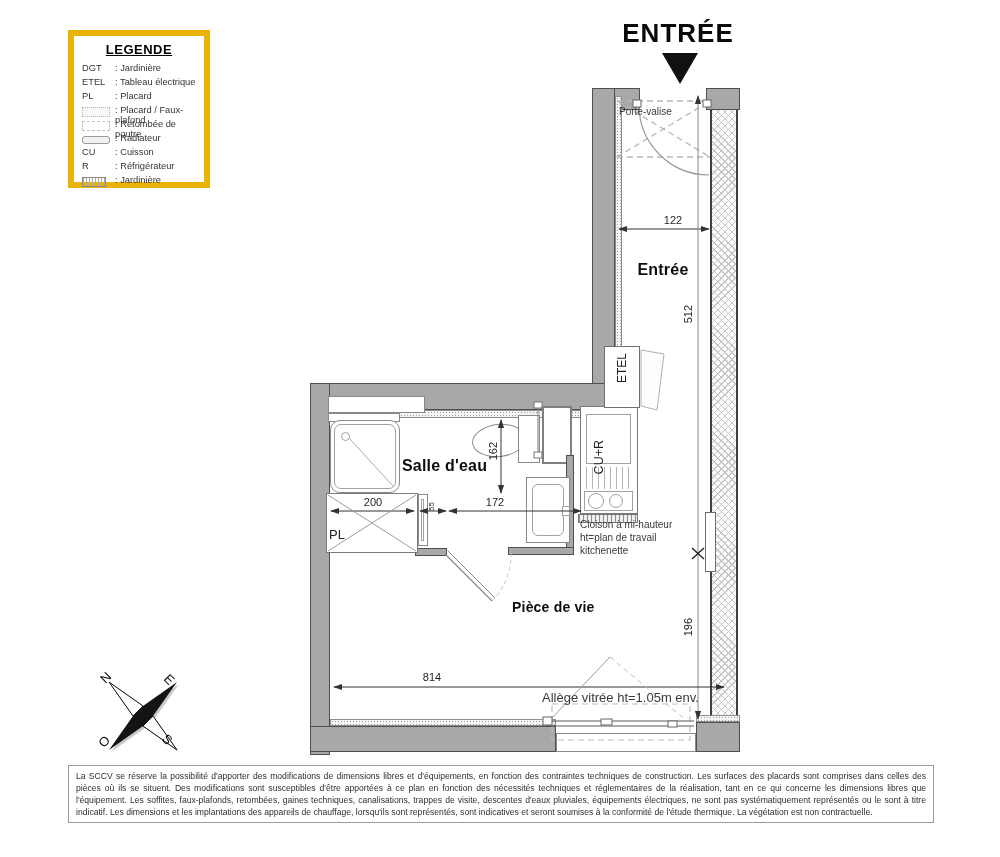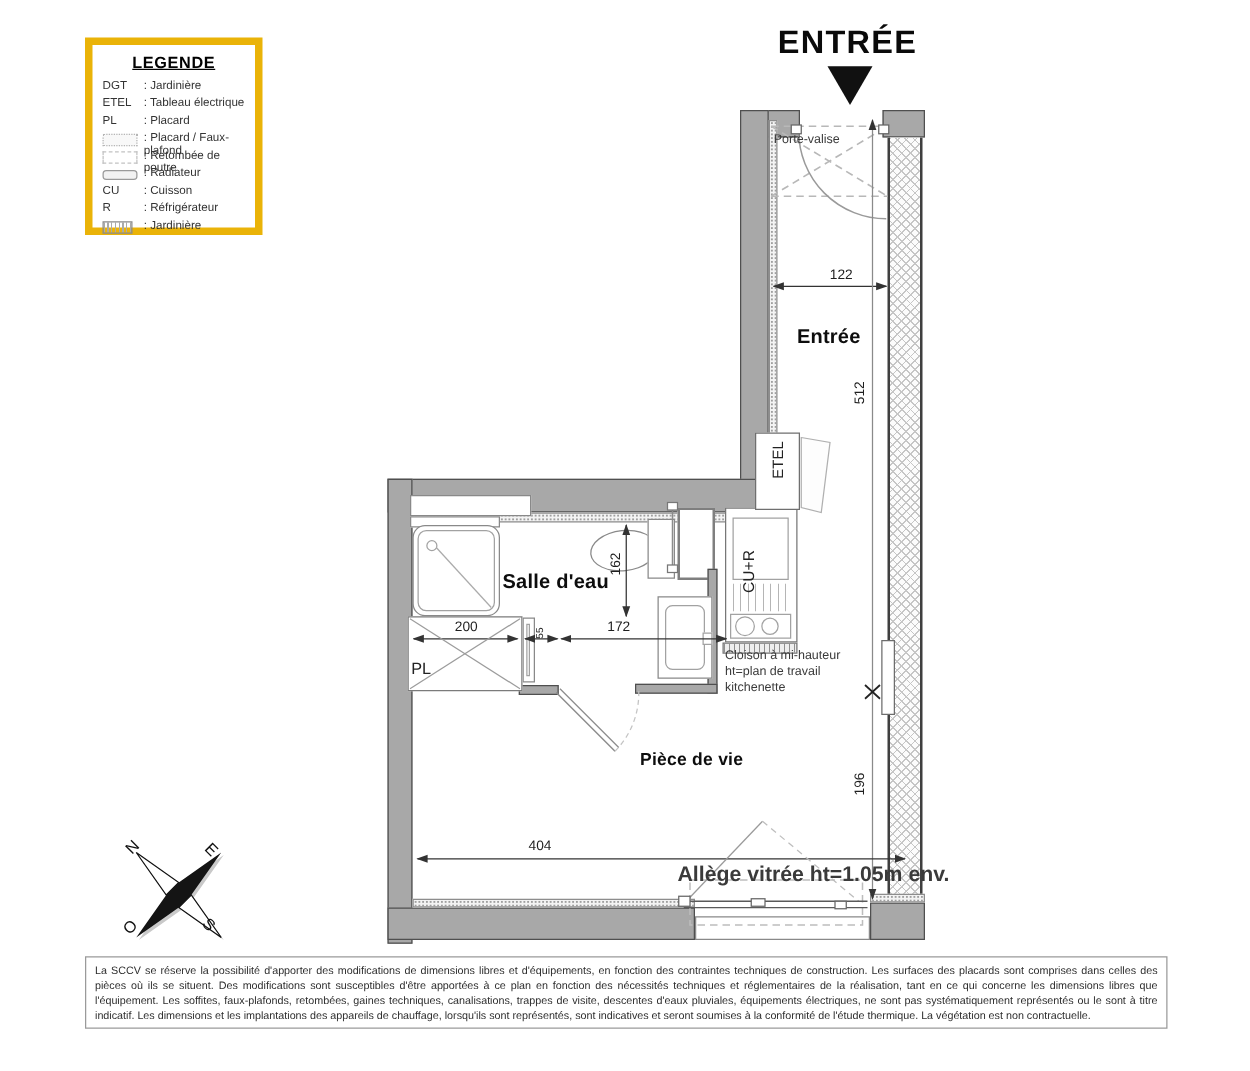--- a/index.html
+++ b/index.html
@@ -232,22 +232,22 @@
 <div class="dim vtext" style="left:487px;top:442px;">162</div>
 <div class="dim" style="left:335px;top:496px;width:76px;">200</div>
 <div class="dim vtext" style="left:427px;top:502px;font-size:8px;">55</div>
 <div class="dim" style="left:460px;top:496px;width:70px;">172</div>
 <div class="note" style="left:329px;top:527px;font-size:13px;color:#222;">PL</div>
 <div class="note vtext" style="left:592px;top:440px;font-size:12.5px;color:#222;">CU+R</div>
 <div class="note prewrap" style="left:580px;top:518px;width:116px;font-size:10px;line-height:1.3;">Cloison à mi-hauteur
 ht=plan de travail
 kitchenette</div>
 <div class="room" style="left:512px;top:599px;font-size:14px;">Pièce de vie</div>
-<div class="dim" style="left:392px;top:671px;width:80px;">404</div>
-<div class="note" style="left:542px;top:690px;font-size:17px;font-weight:bold;">Allège vitrée ht=1.05m env.</div>
+<div class="dim" style="left:392px;top:671px;width:80px;">814</div>
+<div class="note" style="left:542px;top:690px;font-size:13px;">Allège vitrée ht=1.05m env.</div>
 
 <div class="compass">
   <svg width="92" height="92" viewBox="0 0 92 92">
     <polygon points="14,14 48,38 82,14 58,48 82,82 48,58 14,82 38,48" fill="#c9c9c9" transform="translate(2,2)"></polygon>
     <polygon points="14,14 48,38 82,14 58,48 82,82 48,58 14,82 38,48" fill="#141414"></polygon>
     <polygon points="14,14 48,38 38,48" fill="#fff" stroke="#141414" stroke-width="1"></polygon>
     <polygon points="82,82 48,58 58,48" fill="#fff" stroke="#141414" stroke-width="1"></polygon>
   </svg>
   <span style="left:6px;top:2px;transform:rotate(-45deg);">N</span>
   <span style="left:70px;top:4px;transform:rotate(45deg);">E</span>

